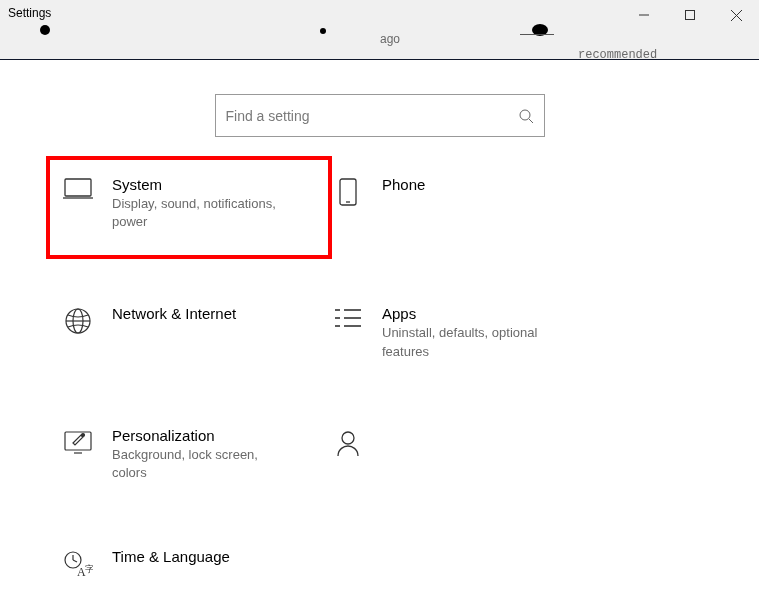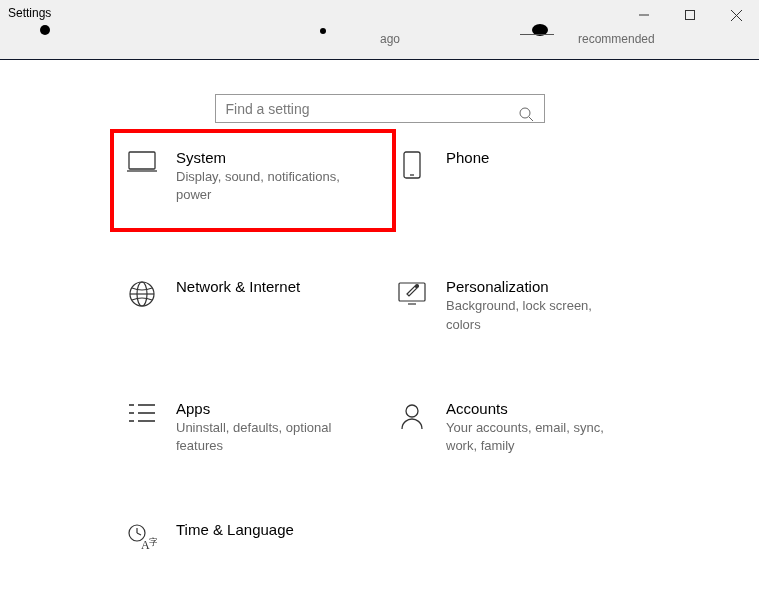--- a/index.html
+++ b/index.html
@@ -53,41 +53,41 @@
     .hx-dot {
       width: 10px; height: 10px; border-radius: 50%; background: #000; display:inline-block;
     }
     .search-wrap {
       display: flex;
       justify-content: center;
       margin-top: 34px;
     }
     .search-box {
       width: 330px;
-      height: 29px;
+      height: 43px;
       border: 1px solid #999;
       display: flex;
-      align-items: flex-end;
+      align-items: center;
       padding: 0 10px;
       color: #888;
       font-size: 14px;
     }
     .search-input {
       flex: 1;
       border: none;
       outline: none;
       font-size: 14px;
       height: 100%;
       color: #333;
     }
     .search-input::placeholder { color: #7a7a7a; }
     .search-icon svg { stroke: #666; }
     .grid {
-      margin-top: 20px;
-      padding-left: 118px;
+      margin-top: 33px;
+      padding-left: 54px;
       display: grid;
       grid-template-columns: 270px 270px;
       column-gap: 0px;
       row-gap: 54px;
     }
     .tile {
       display: flex;
       align-items: flex-start;
       cursor: default;
       padding: 6px 4px;
@@ -147,21 +147,21 @@
     <div style="width:250px;text-align:center;position:relative;">
       <span class="hx-dot" style="position:absolute;left:230px;top:-2px;width:6px;height:6px;"></span>
       <span style="position:absolute;left:284px;top:2px;margin-left:6px;">ago</span>
     </div>
     <div style="position:absolute;left:520px;top:-6px;">
       <svg width="34" height="18">
           <ellipse cx="20" cy="6" rx="8" ry="6" fill="#000"></ellipse>
           <rect x="0" y="10" width="34" height="1" fill="#555"></rect>
         </svg>
     </div>
-    <div style="position:absolute;left:578px;top:2px;">recommended</div>
+    <div style="position:absolute;left:578px;top:18px;font-family:Liberation Mono, monospace;">recommended</div>
   </div>
 </div>
 
 <div class="search-wrap">
   <div class="search-box">
     <input type="text" class="search-input" placeholder="Find a setting" style="">
     <span class="search-icon">
       <svg width="16" height="16" viewBox="0 0 16 16">
           <circle cx="7" cy="7" r="5" fill="none" stroke-width="1"></circle>
           <line x1="11" y1="11" x2="15" y2="15" stroke-width="1"></line>
@@ -208,60 +208,56 @@
           <path d="M4 20 Q14 16 24 20"></path>
       </svg>
     </div>
     <div class="tile-text">
       <div class="tile-title">Network &amp; Internet</div>
     </div>
   </div>
 
   <div class="tile">
     <div class="tile-icon">
-      <svg width="30" height="26" viewBox="0 0 30 26" fill="none" stroke="#333" stroke-width="1.2">
-        <rect x="2" y="3" width="26" height="18" rx="1"></rect>
-          <line x1="11" y1="24" x2="19" y2="24"></line>
-        <path d="M10 14 L18 6 L20 8 L12 16 Z"></path>
-          <circle cx="20" cy="6" r="1.5" fill="#333"></circle>
-      </svg>
-    </div>
-    <div class="tile-text">
-      <div class="tile-title">Personalization</div>
-      <div class="tile-sub">Background, lock screen, colors</div>
-    </div>
-  </div>
-
-  <div class="tile">
-    <div class="tile-icon">
       <svg width="28" height="22" viewBox="0 0 28 22" fill="none" stroke="#333" stroke-width="1.6">
         <line x1="1" y1="3" x2="6" y2="3"></line>
           <line x1="10" y1="3" x2="27" y2="3"></line>
         <line x1="1" y1="11" x2="6" y2="11"></line>
           <line x1="10" y1="11" x2="27" y2="11"></line>
         <line x1="1" y1="19" x2="6" y2="19"></line>
           <line x1="10" y1="19" x2="27" y2="19"></line>
       </svg>
     </div>
     <div class="tile-text">
       <div class="tile-title">Apps</div>
       <div class="tile-sub">Uninstall, defaults, optional features</div>
     </div>
   </div>
 
   <div class="tile">
     <div class="tile-icon">
+      <svg width="30" height="26" viewBox="0 0 30 26" fill="none" stroke="#333" stroke-width="1.2">
+        <rect x="2" y="3" width="26" height="18" rx="1"></rect>
+          <line x1="11" y1="24" x2="19" y2="24"></line>
+        <path d="M10 14 L18 6 L20 8 L12 16 Z"></path>
+          <circle cx="20" cy="6" r="1.5" fill="#333"></circle>
+      </svg>
+    </div>
+    <div class="tile-text">
+      <div class="tile-title">Personalization</div>
+      <div class="tile-sub">Background, lock screen, colors</div>
+    </div>
+  </div>
+
+  <div class="tile">
+    <div class="tile-icon">
       <svg width="26" height="28" viewBox="0 0 26 28" fill="none" stroke="#333" stroke-width="1.3">
         <circle cx="13" cy="9" r="6"></circle>
           <path d="M3 27 C3 20 9 17 13 17 C17 17 23 20 23 27"></path>
       </svg>
-    </div>
-    <div class="tile-text">
-      <div class="tile-title">Accounts</div>
-      <div class="tile-sub">Your accounts, email, sync, work, family</div>
     </div>
   </div>
 
   <div class="tile">
     <div class="tile-icon">
       <svg width="30" height="28" viewBox="0 0 30 28" fill="none" stroke="#333" stroke-width="1.2">
         <circle cx="10" cy="10" r="8"></circle>
           <line x1="10" y1="10" x2="10" y2="5"></line>
           <line x1="10" y1="10" x2="14" y2="12"></line>
         <text x="14" y="26" font-size="12" fill="#333" stroke="none" font-family="Segoe UI">A</text>

